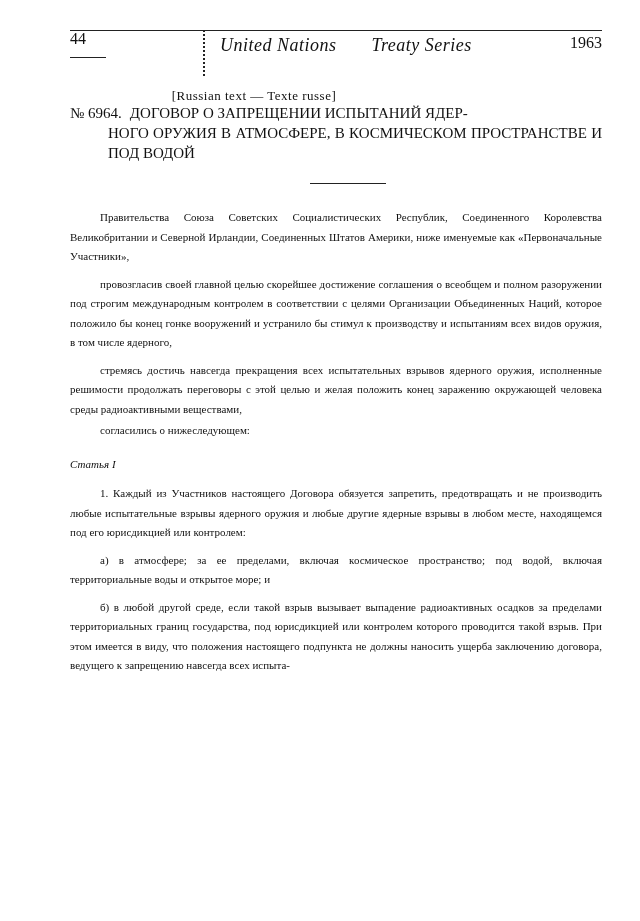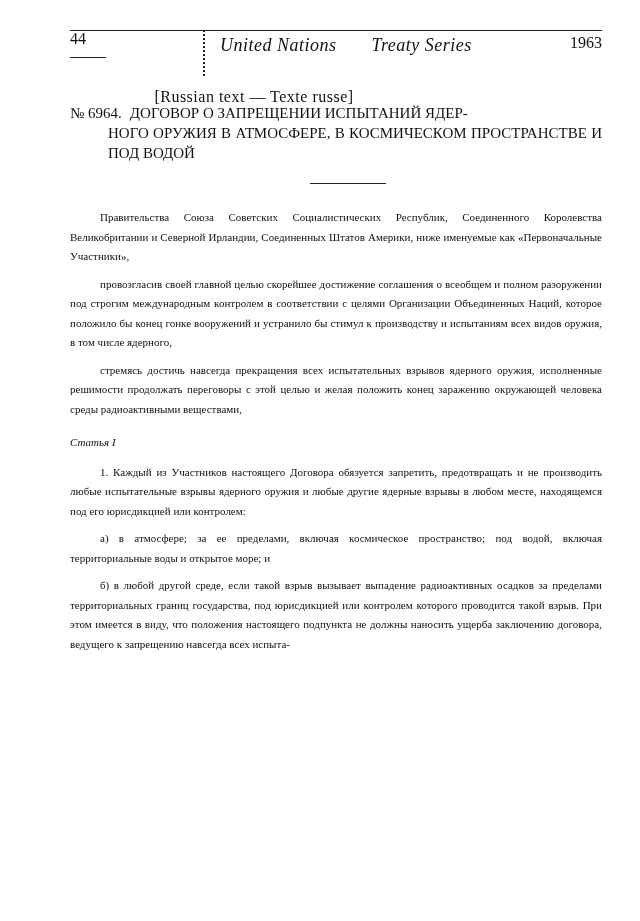--- a/index.html
+++ b/index.html
@@ -7,21 +7,21 @@
          font-family:"Liberation Serif","DejaVu Serif",serif; color:#111; }
   .top-rule { position:absolute; left:70px; top:30px; width:532px; height:1px; background:#222; }
   .running-head { position:absolute; left:70px; top:30px; width:532px; height:22px; }
   .pg-num { position:absolute; left:0; top:0; font-size:16px; }
   .pub { position:absolute; left:150px; top:5px; font-size:18px; font-style:italic; letter-spacing:0.5px; }
   .pub .series { margin-left:30px; }
   .year { position:absolute; right:0; top:4px; font-size:16px; }
   .under-rule { position:absolute; left:70px; top:57px; width:36px; height:1px; background:#222; }
   .ornament { position:absolute; left:203px; top:30px; width:4px; height:46px;
               border-left:2px dotted #222; }
-  .lang { position:absolute; left:0; width:508px; top:88px; text-align:center; font-size:16px; letter-spacing:0.5px; }
+  .lang { position:absolute; left:0; width:508px; top:88px; text-align:center; font-size:13px; letter-spacing:0.5px; }
   .title { position:absolute; left:70px; top:103px; width:532px; font-size:15px; line-height:20px; text-align:justify; }
   .title .num { margin-right:8px; }
   .title .line2 { display:block; padding-left:38px; }
   .sep { position:absolute; left:310px; top:183px; width:76px; height:1px; background:#222; }
   .body { position:absolute; left:70px; top:208px; width:532px; font-size:11px; line-height:19.5px; text-align:justify; }
   .body p { margin:0 0 8px 0; text-indent:30px; }
   .body p.tight { margin-bottom:2px; }
   .art { text-align:left; font-style:italic; text-indent:0 !important; margin:14px 0 10px 0 !important; }
 </style>
 </head>
@@ -44,17 +44,18 @@
 <div class="title">
   <span class="num">№ 6964.</span><span>ДОГОВОР О ЗАПРЕЩЕНИИ ИСПЫТАНИЙ ЯДЕР-</span>
   <span class="line2">НОГО ОРУЖИЯ В АТМОСФЕРЕ, В КОСМИЧЕСКОМ ПРОСТРАНСТВЕ И ПОД ВОДОЙ</span>
 </div>
 <div class="sep"></div>
 
 <div class="body">
   <p>Правительства Союза Советских Социалистических Республик, Соединенного Королевства Великобритании и Северной Ирландии, Соединенных Штатов Америки, ниже именуемые как «Первоначальные Участники»,</p>
   <p>провозгласив своей главной целью скорейшее достижение соглашения о всеобщем и полном разоружении под строгим международным контролем в соответствии с целями Организации Объединенных Наций, которое положило бы конец гонке вооружений и устранило бы стимул к производству и испытаниям всех видов оружия, в том числе ядерного,</p>
   <p class="tight">стремясь достичь навсегда прекращения всех испытательных взрывов ядерного оружия, исполненные решимости продолжать переговоры с этой целью и желая положить конец заражению окружающей человека среды радиоактивными веществами,</p>
+  <p>согласились о нижеследующем:</p>
   <p class="art">Статья I</p>
   <p>1. Каждый из Участников настоящего Договора обязуется запретить, предотвращать и не производить любые испытательные взрывы ядерного оружия и любые другие ядерные взрывы в любом месте, находящемся под его юрисдикцией или контролем:</p>
   <p>а) в атмосфере; за ее пределами, включая космическое пространство; под водой, включая территориальные воды и открытое море; и</p>
   <p>б) в любой другой среде, если такой взрыв вызывает выпадение радиоактивных осадков за пределами территориальных границ государства, под юрисдикцией или контролем которого проводится такой взрыв. При этом имеется в виду, что положения настоящего подпункта не должны наносить ущерба заключению договора, ведущего к запрещению навсегда всех испыта-</p>
 </div>
 
 </body></html>

